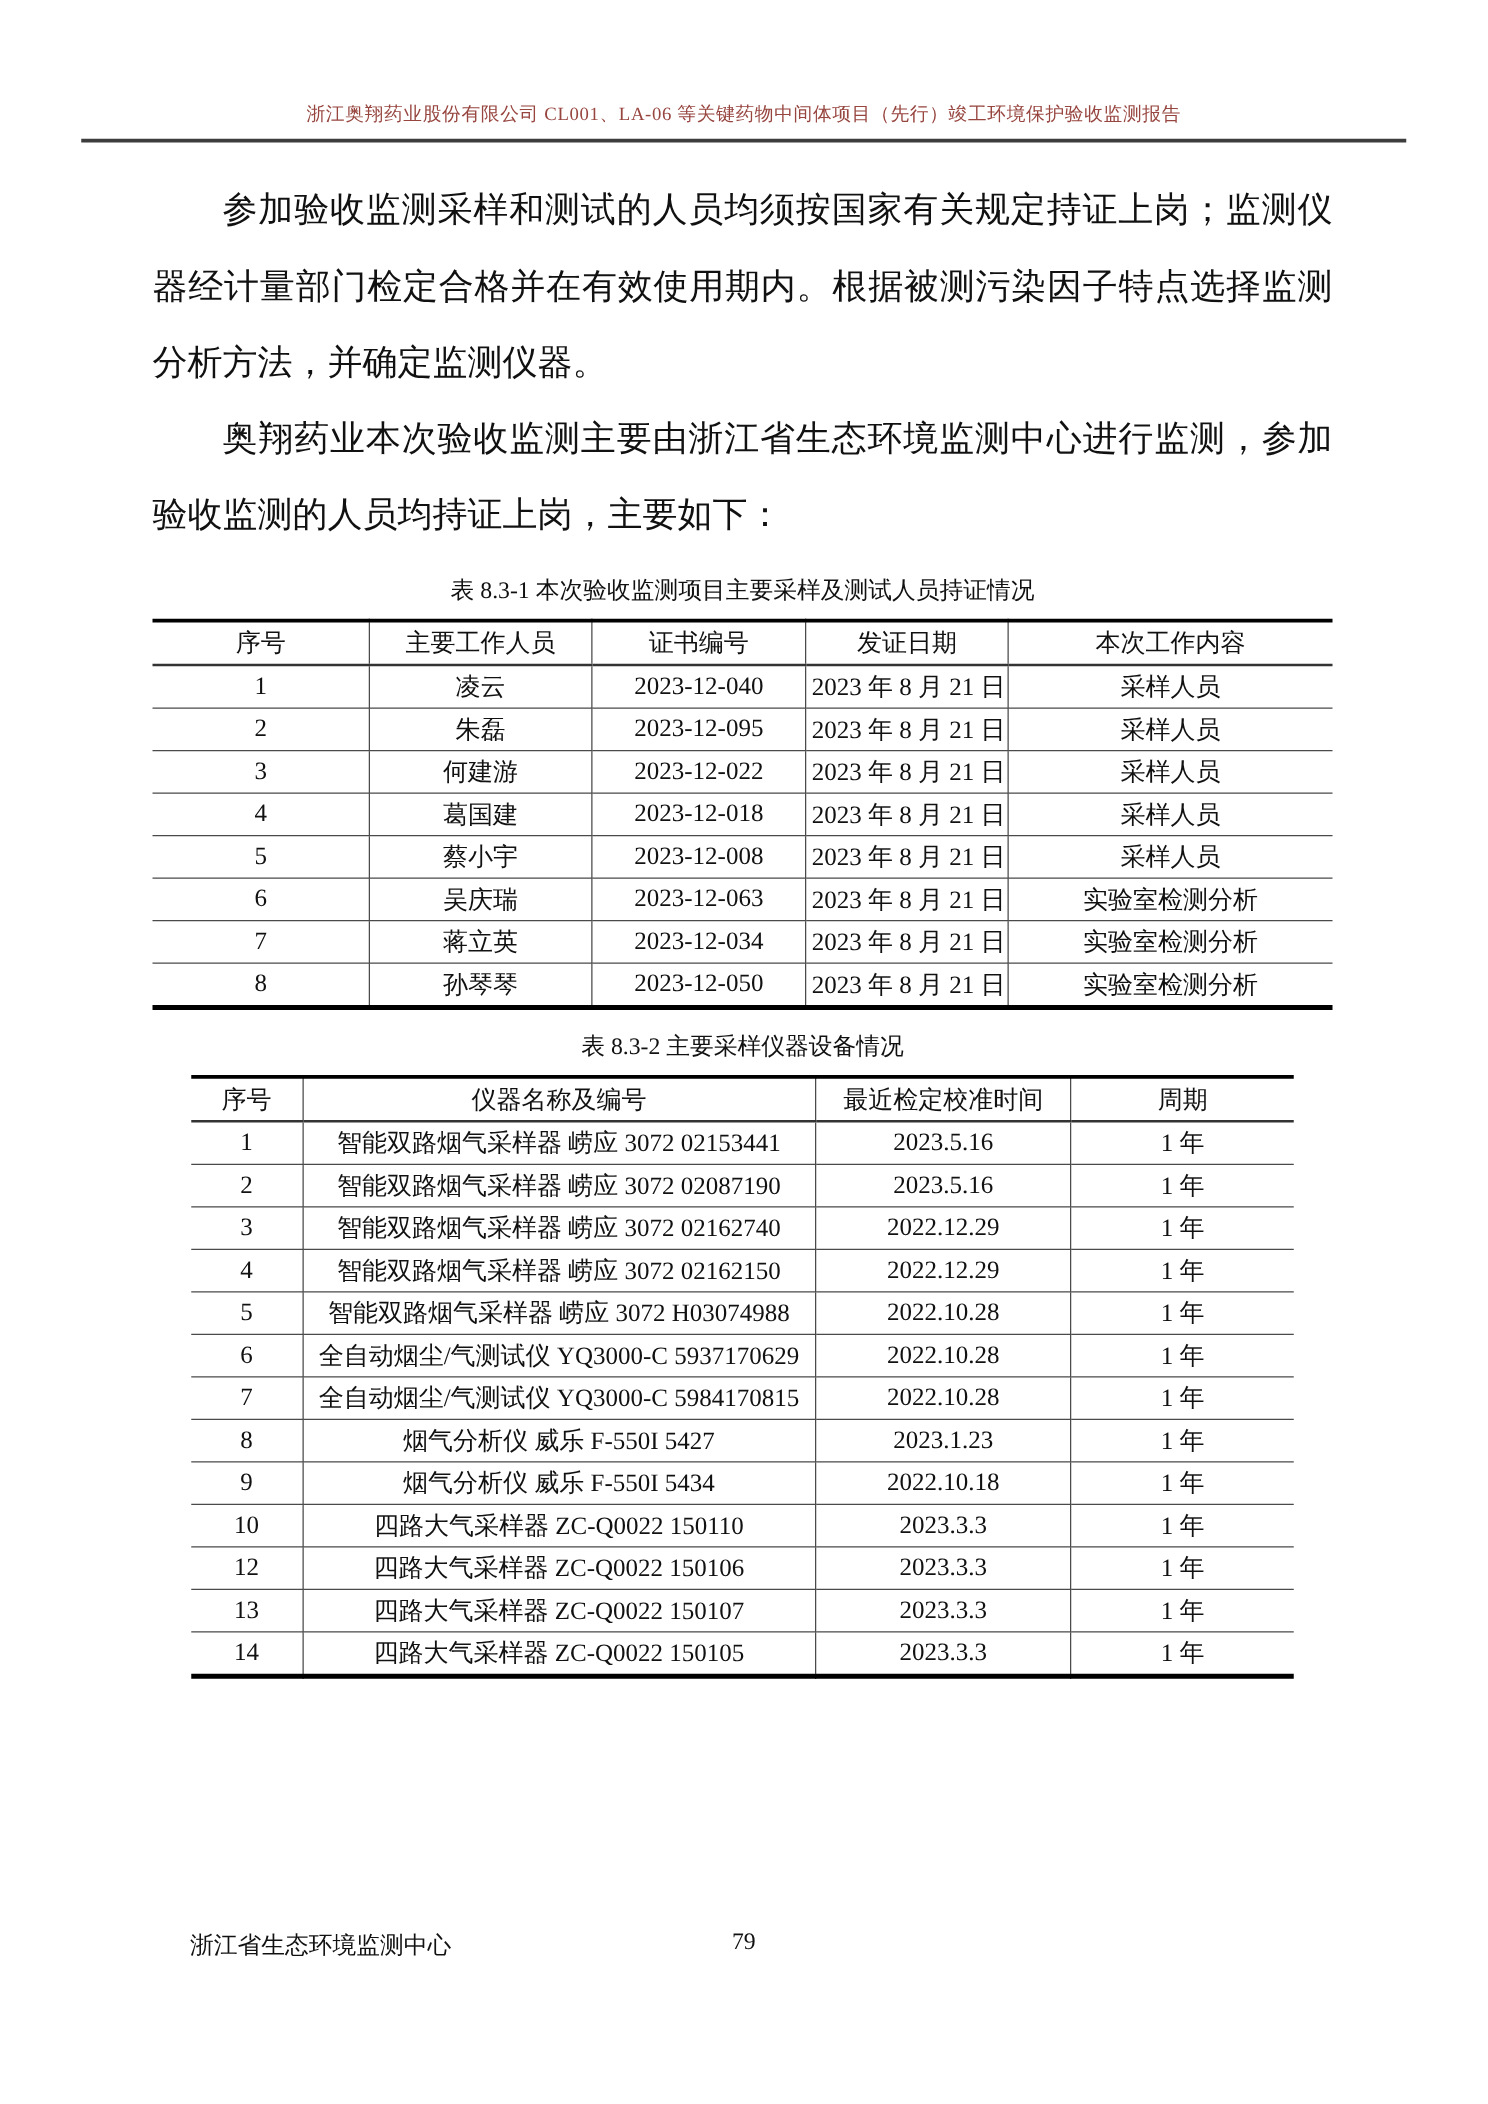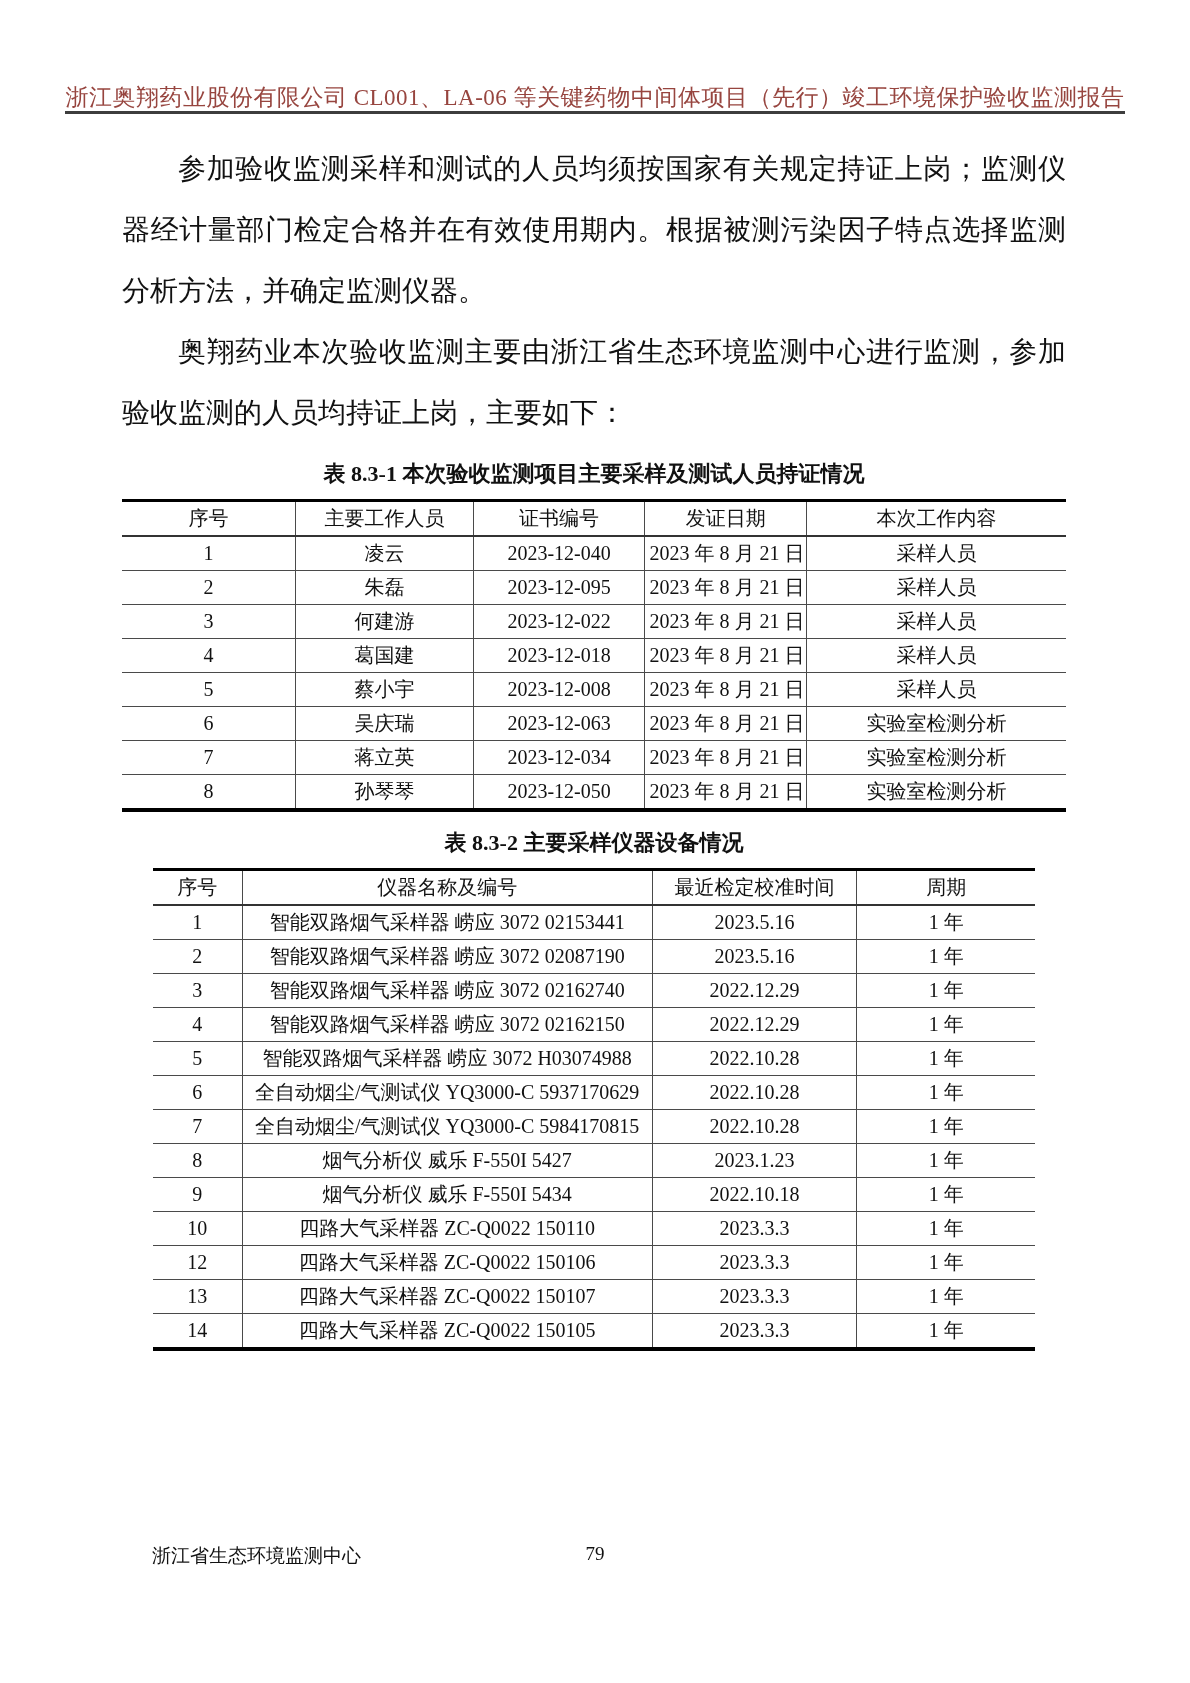--- a/index.html
+++ b/index.html
@@ -9,21 +9,21 @@
     margin:0 auto;
     background:#ffffff;
     font-family:"Liberation Serif","DejaVu Serif",serif;
     color:#111;
     overflow:hidden;
   }
   
   .doc-header{
     position:absolute;top:82px;left:65px;right:65px;
     text-align:center;
-    font-size:23px;
+    font-size:15px;
     letter-spacing:0.5px;
     color:#97453f;
     white-space:nowrap;
   }
   .header-rule{
     position:absolute;top:111px;left:65px;right:65px;
     height:3px;background:#3d3d3d;
   }
   
   .content{
@@ -35,21 +35,21 @@
   }
   p.body-text{
     margin:0;
     font-size:28px;
     line-height:61px;
     text-align:justify;
     text-indent:2em;
   }
   p.body-text.mid{margin-top:0;}
   .table-caption{
-    text-align:center;font-weight:bold;font-size:22px;
+    text-align:center;font-weight:normal;font-size:19px;
     margin:16px 0 10px 0;
   }
   table.doc-table{
     border-collapse:collapse;
     table-layout:fixed;
     width:100%;
     font-size:20px;
     border-top:3px solid #000;
     border-bottom:4px solid #000;
   }

